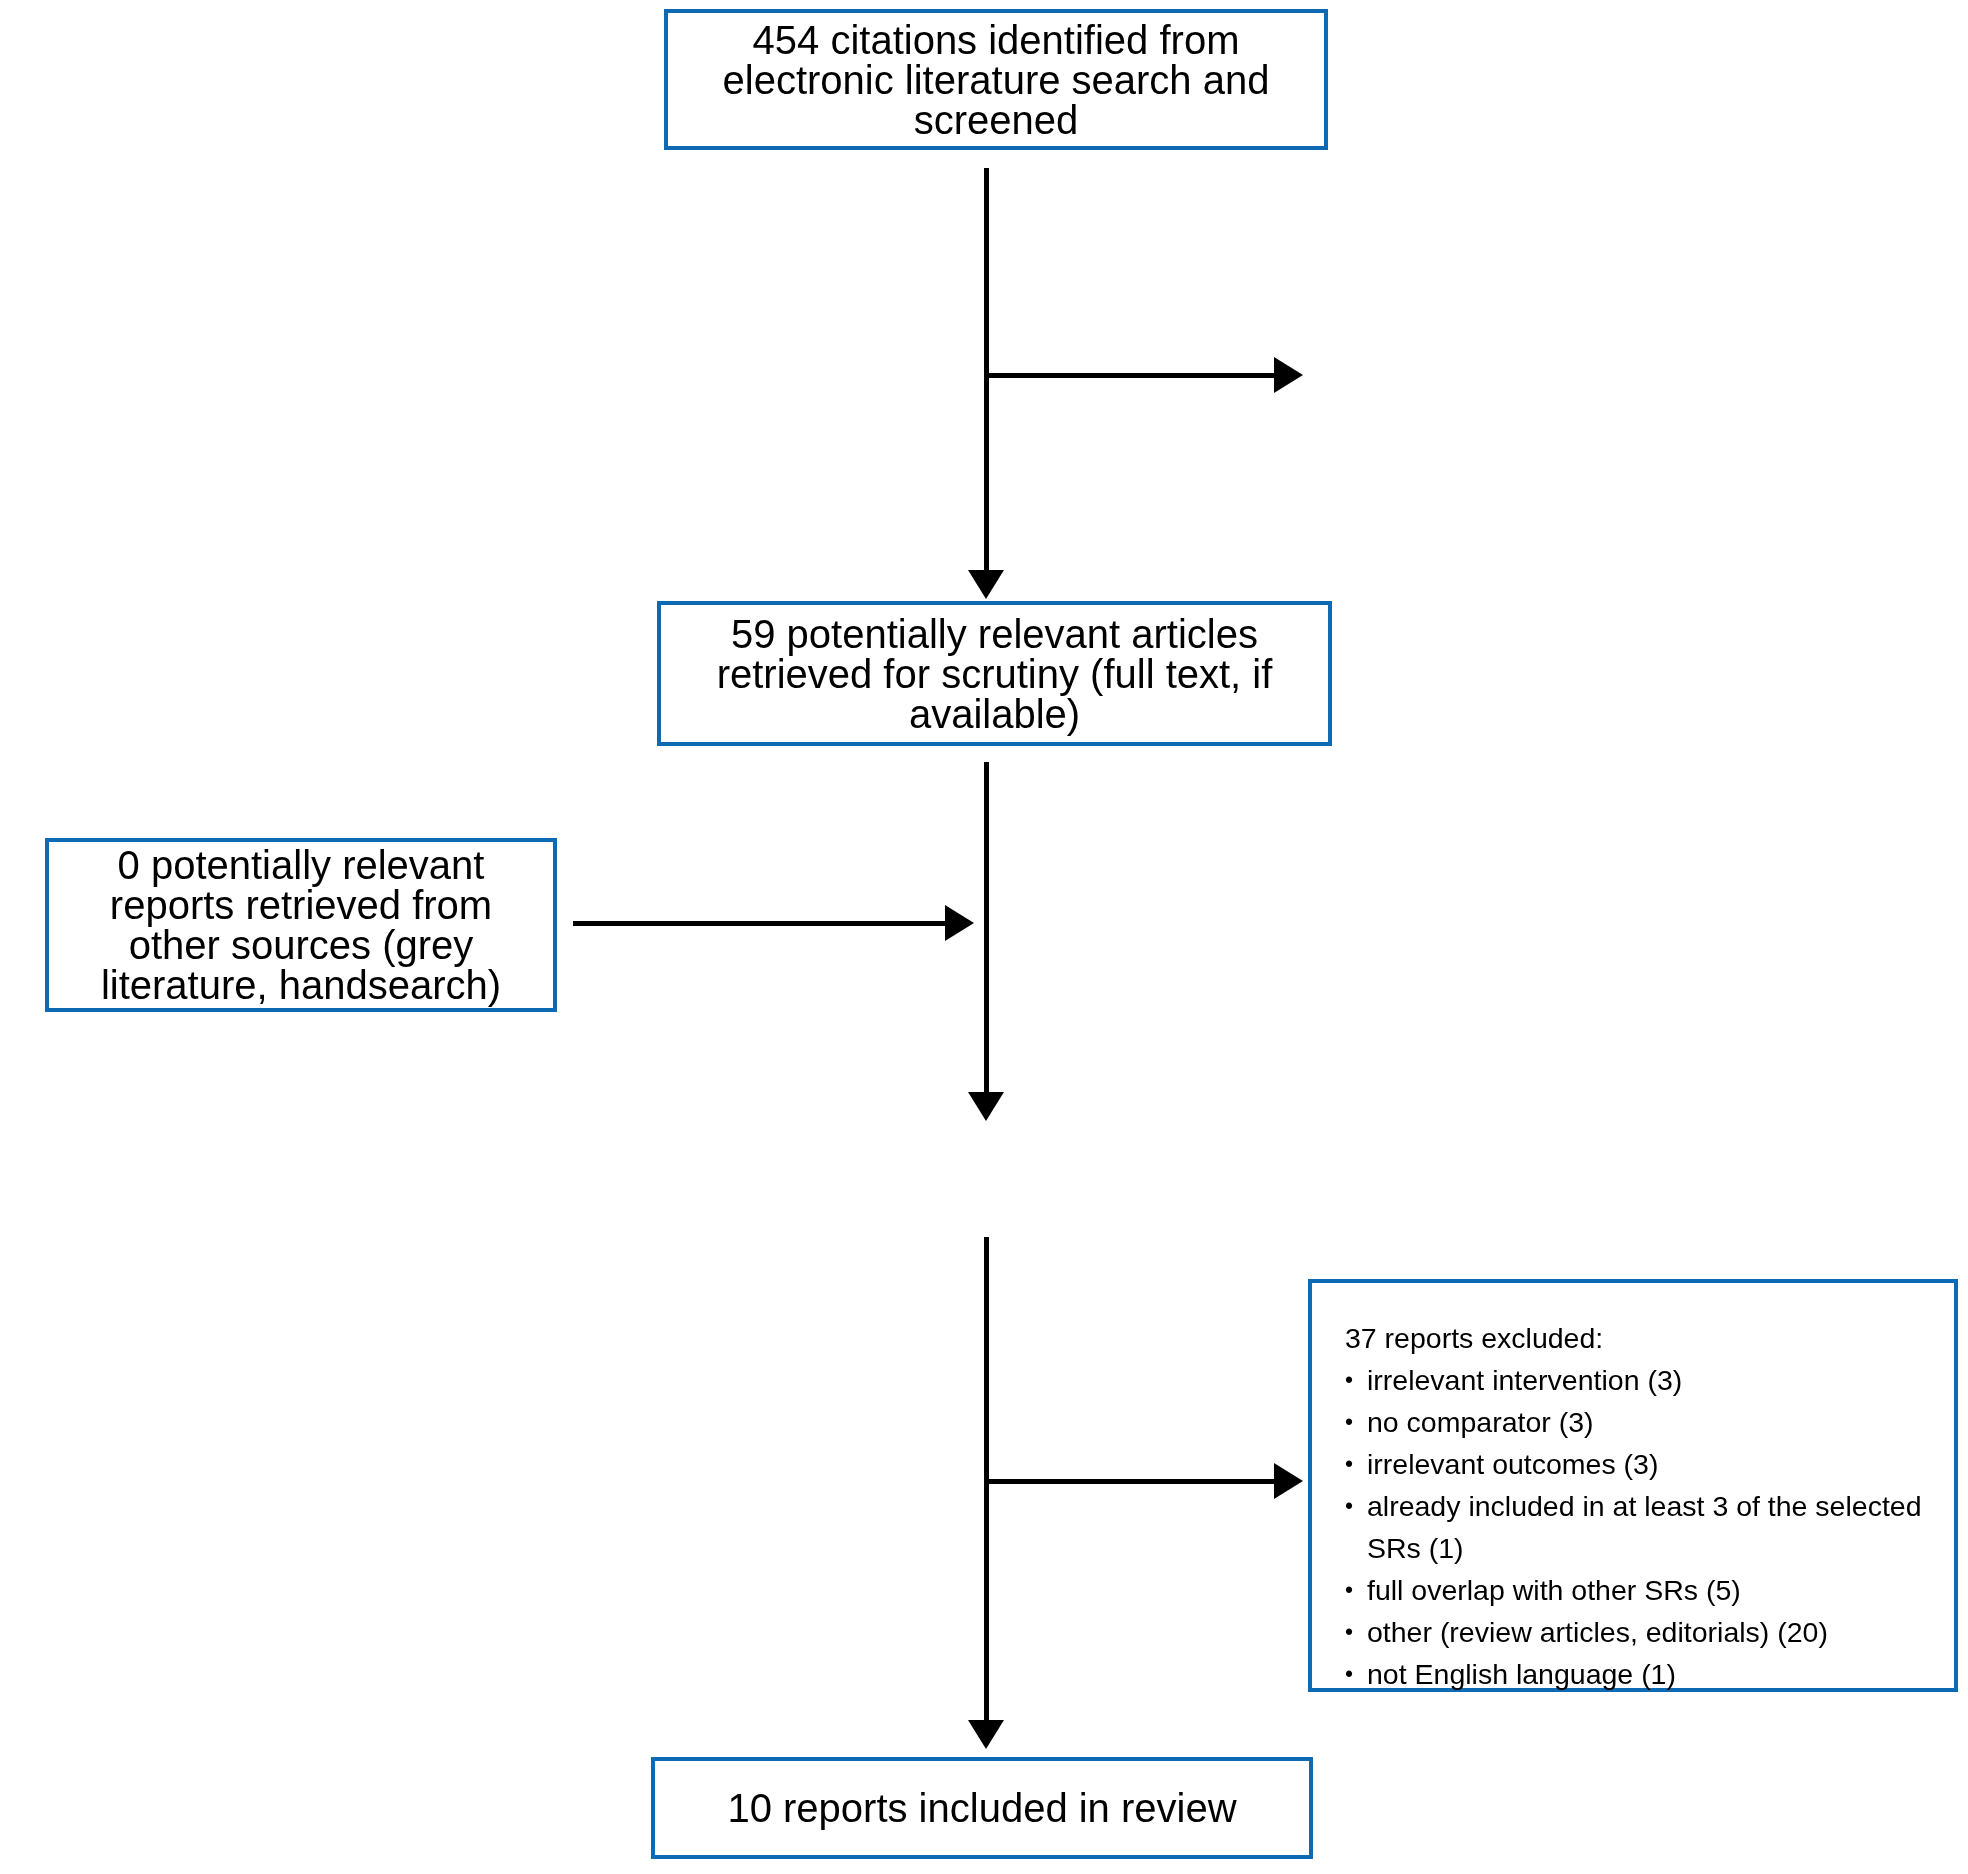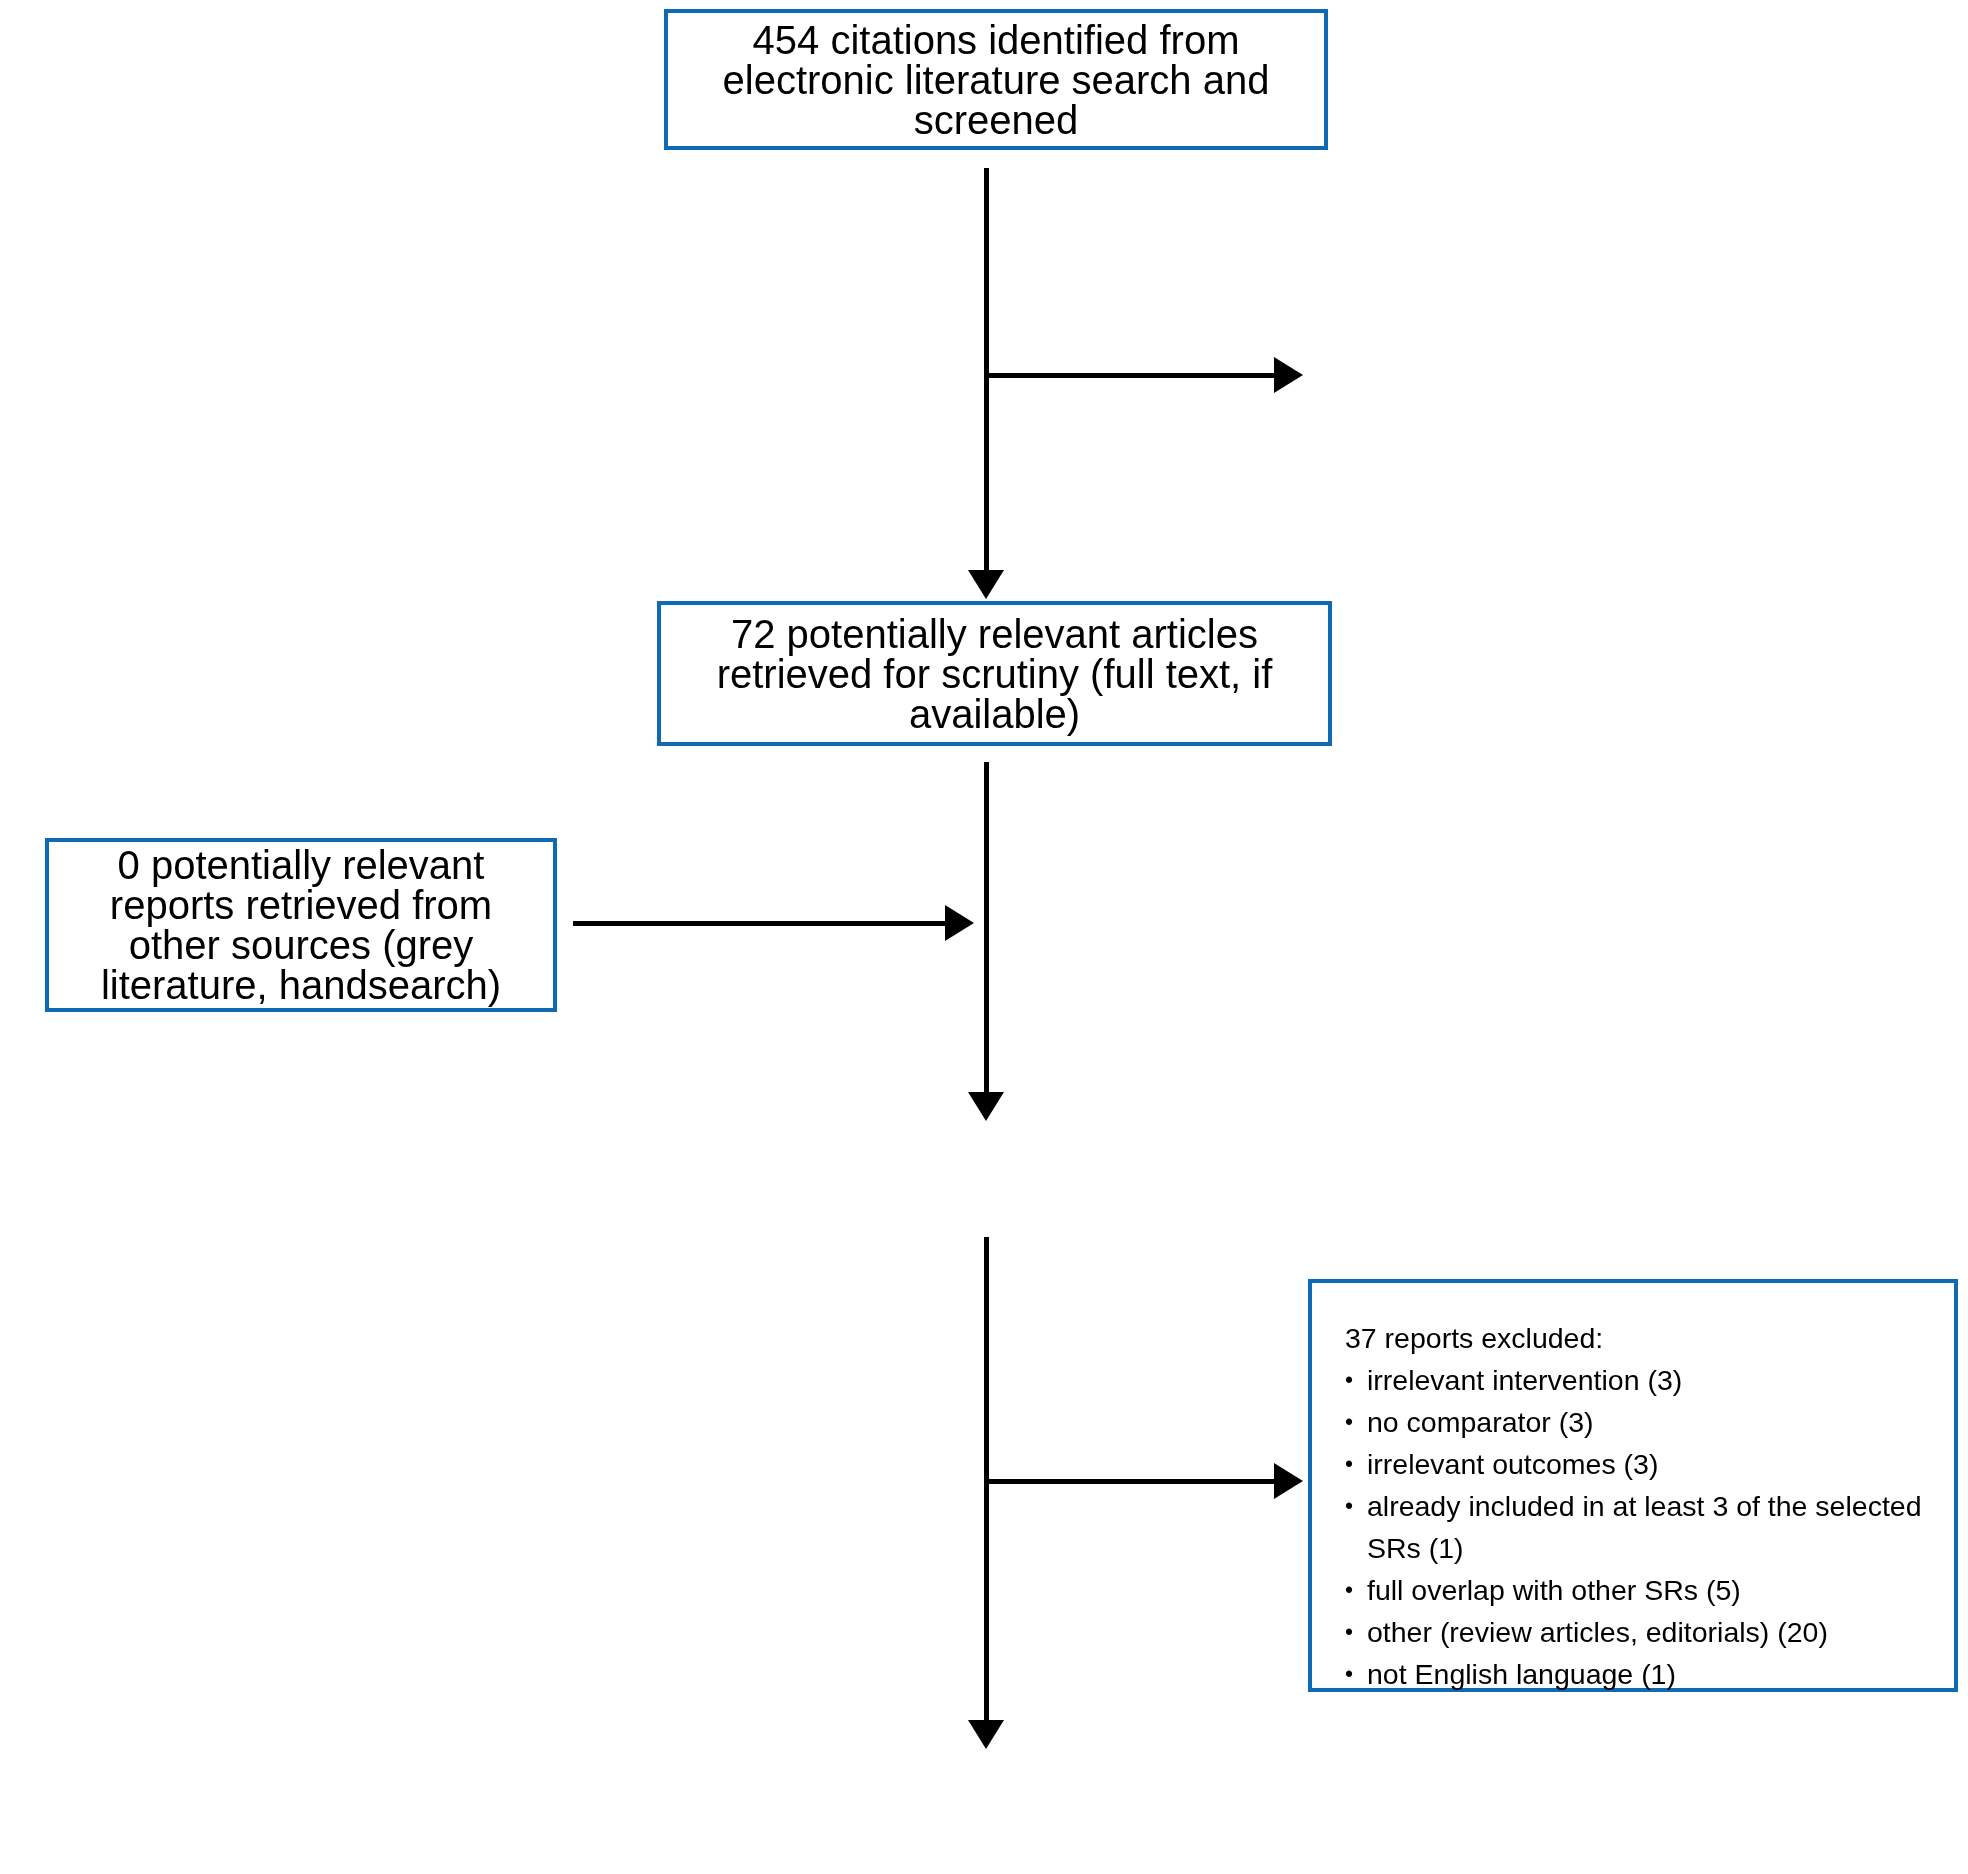--- a/index.html
+++ b/index.html
@@ -68,21 +68,21 @@
     <span>454 citations identified from electronic literature search and screened</span>
   </div>
 
   <div class="vline" style="left:984px; top:168px; height:403px;"></div>
   <div class="arrow-down" style="left:968px; top:570px;"></div>
   <div class="hline" style="left:986px; top:373px; width:290px;"></div>
   <div class="arrow-right" style="left:1274px; top:357px;"></div>
 
 
   <div class="box" style="left:657px; top:601px; width:675px; height:145px;">
-    <span>72 potentially relevant articles retrieved for scrutiny (full text, if available)</span>
+    <span>59 potentially relevant articles retrieved for scrutiny (full text, if available)</span>
   </div>
 
   <div class="box" style="left:45px; top:838px; width:512px; height:174px; padding:5px 25px;">
     <span>0 potentially relevant reports retrieved from other sources (grey literature, handsearch)</span>
   </div>
 
   <div class="hline" style="left:573px; top:921px; width:374px;"></div>
   <div class="arrow-right" style="left:945px; top:905px;"></div>
 
   <div class="vline" style="left:984px; top:762px; height:330px;"></div>
@@ -119,15 +119,18 @@
     <div class="list-item">
       <span class="bullet">•</span>
       <span class="item-text">other (review articles, editorials) (20)</span>
     </div>
     <div class="list-item">
       <span class="bullet">•</span>
       <span class="item-text">not English language (1)</span>
     </div>
   </div>
 
+  <div class="box" style="left:651px; top:1757px; width:662px; height:102px;">
+    <span>10 reports included in review</span>
+  </div>
 
 </div>
 
 
 </body></html>

